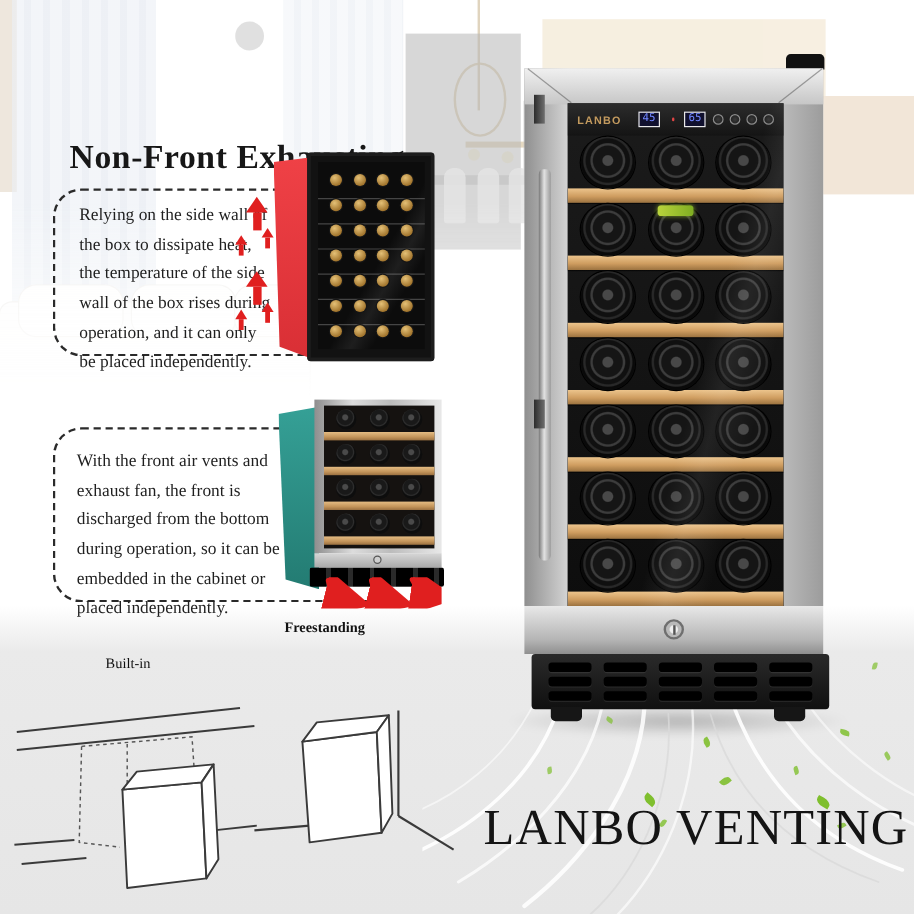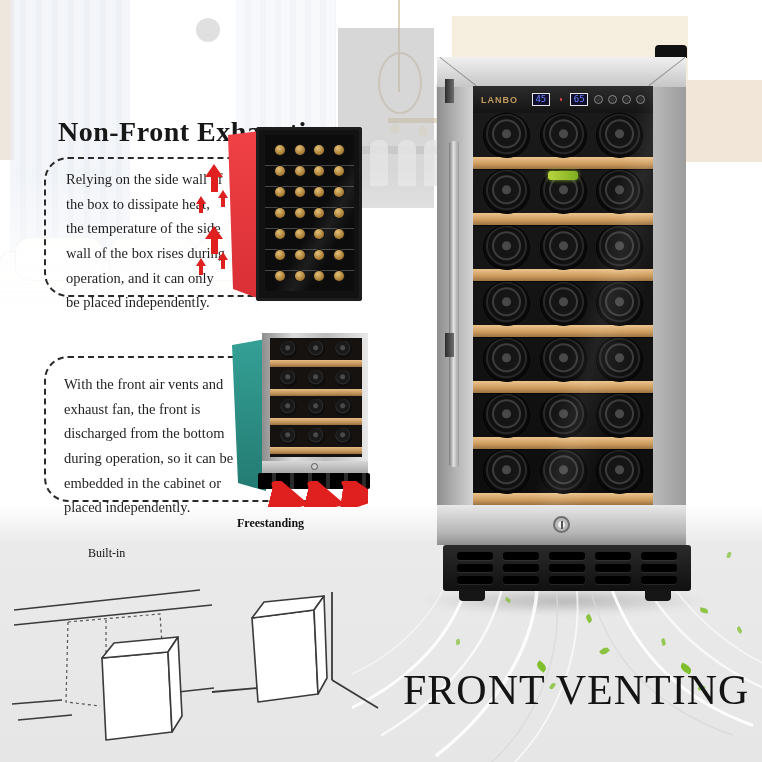--- a/index.html
+++ b/index.html
@@ -370,21 +370,21 @@
       <path d="M124,104 L170,132"></path>
       <path d="M4,116 L50,112"></path>
     </g>
     <g fill="#ffffff" stroke="#3a3a3a" stroke-width="1.6" stroke-linejoin="round">
       <path d="M44,42 L106,34 L110,118 L50,126 Z"></path>
       <path d="M44,42 L56,26 L116,20 L106,34 Z"></path>
       <path d="M106,34 L116,20 L119,102 L110,118 Z"></path>
     </g>
   </svg>
 
-  <h1 id="banner">FRONT VENTING</h1>
+  <h1 id="banner">LANBO VENTING</h1>
 
   <div id="fridge">
     <div class="hinge"></div>
     <div class="frame">
       <div class="miter tl"></div>
       <div class="miter tr"></div>
       <div class="interior">
         <div class="cpanel">
           <span class="brand">LANBO</span>
           <span class="led">45</span>

